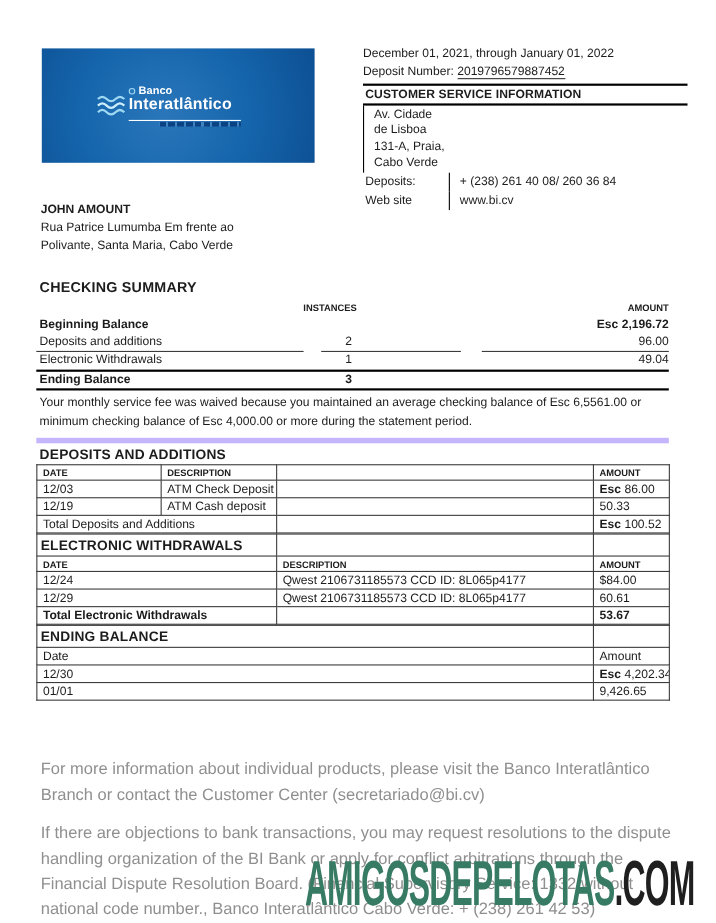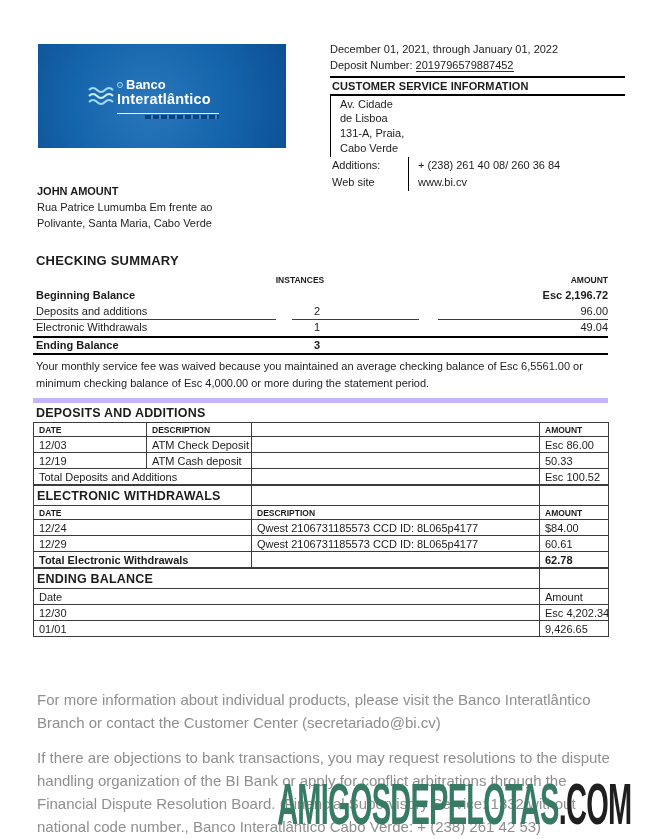--- a/index.html
+++ b/index.html
@@ -9,21 +9,21 @@
     font-family:"Liberation Sans", sans-serif; color:#1c1c1c; overflow:hidden;
   }
 
   
   .logo-box {
     position:absolute; left:38px; top:44px; width:248px; height:104px;
     background: radial-gradient(circle at 45% 58%, #2a76ba 0%, #1565ac 52%, #0d4f93 100%);
   }
   .logo-inner { position:absolute; left:50px; top:33px; display:flex; align-items:flex-start; }
   .logo-waves { margin-top:8px; margin-right:3px; }
-  .logo-banco { display:flex; align-items:center; gap:3px; color:#fff; font-size:13px; font-weight:bold; }
+  .logo-banco { display:flex; align-items:center; gap:3px; color:#fff; font-size:10px; font-weight:bold; }
   .logo-globe { width:6px; height:6px; border-radius:50%; border:1px solid #9fd9f2; background:#2a76ba; display:inline-block; }
   .logo-main {
     color:#fff; font-size:14.5px; font-weight:bold; letter-spacing:.2px;
     border-bottom:1px solid #ffffff; padding-bottom:5px; line-height:1.1;
   }
   .logo-tagline {
     margin-top:1px; margin-left:28px; width:74px; height:4px;
     background: repeating-linear-gradient(90deg, #0a4282 0 6px, #3f84c0 6px 8px);
   }
 
@@ -63,21 +63,21 @@
 
   .note { font-size:11px; line-height:1.55; padding:3px 3px 6px; border-bottom:5px solid #c4b5fd; }
 
   .sec-title { font-size:12.5px; font-weight:bold; letter-spacing:.2px; padding:3px 3px 2px; }
 
   table.tbl { width:575px; border-collapse:collapse; font-size:11px; table-layout:fixed; }
   table.tbl td { border:1px solid #3c3c3c; padding:1px 5px; height:16px; vertical-align:middle; overflow:hidden; white-space:nowrap; }
   table.tbl td.hdr-cell { font-size:8.5px; font-weight:bold; height:14px; }
   table.tbl td.title-cell { font-size:12.5px; font-weight:bold; height:20px; letter-spacing:.2px; padding-left:3px; }
   .b { font-weight:bold; }
-  .pfx { font-weight:normal; }
+  .pfx { font-weight:bold; }
 
   
   .footer { position:absolute; left:37px; top:688px; width:578px; font-size:15px; color:#8f8f8f; line-height:1.55; }
   .footer p + p { margin-top:11px; }
 
   
   .watermark {
     position:absolute; top:770px; right:20px; white-space:nowrap;
     font-size:58px; font-weight:800; letter-spacing:-1.5px;
     transform:scaleX(.5); transform-origin:100% 50%;
@@ -118,21 +118,21 @@
     <div class="csi-title">CUSTOMER SERVICE INFORMATION</div>
     <div class="rule-thick" style="margin-top:0;"></div>
     <div class="info">
       <div class="info-row">
         <div class="info-value">
           <div>Av. Cidade de Lisboa</div>
           <div>131-A, Praia, Cabo Verde</div>
         </div>
       </div>
       <div class="info-row">
-        <div class="info-label">Additions:</div>
+        <div class="info-label">Deposits:</div>
         <div class="info-value">+ (238) 261 40 08/ 260 36 84</div>
       </div>
       <div class="info-row">
         <div class="info-label">Web site</div>
         <div class="info-value">www.bi.cv</div>
       </div>
     </div>
   </div>
 
   <div class="recipient">
@@ -239,21 +239,21 @@
         <td>$84.00</td>
       </tr>
       <tr>
         <td>12/29</td>
         <td>Qwest 2106731185573 CCD ID: 8L065p4177</td>
         <td>60.61</td>
       </tr>
       <tr>
         <td class="b">Total Electronic Withdrawals</td>
         <td></td>
-        <td class="b">62.78</td>
+        <td class="b">53.67</td>
       </tr>
     </tbody>
       </table>
 
     <table class="tbl">
       <colgroup>
           <col style="width:506px">
           <col style="width:69px">
         </colgroup>
       <tbody>

